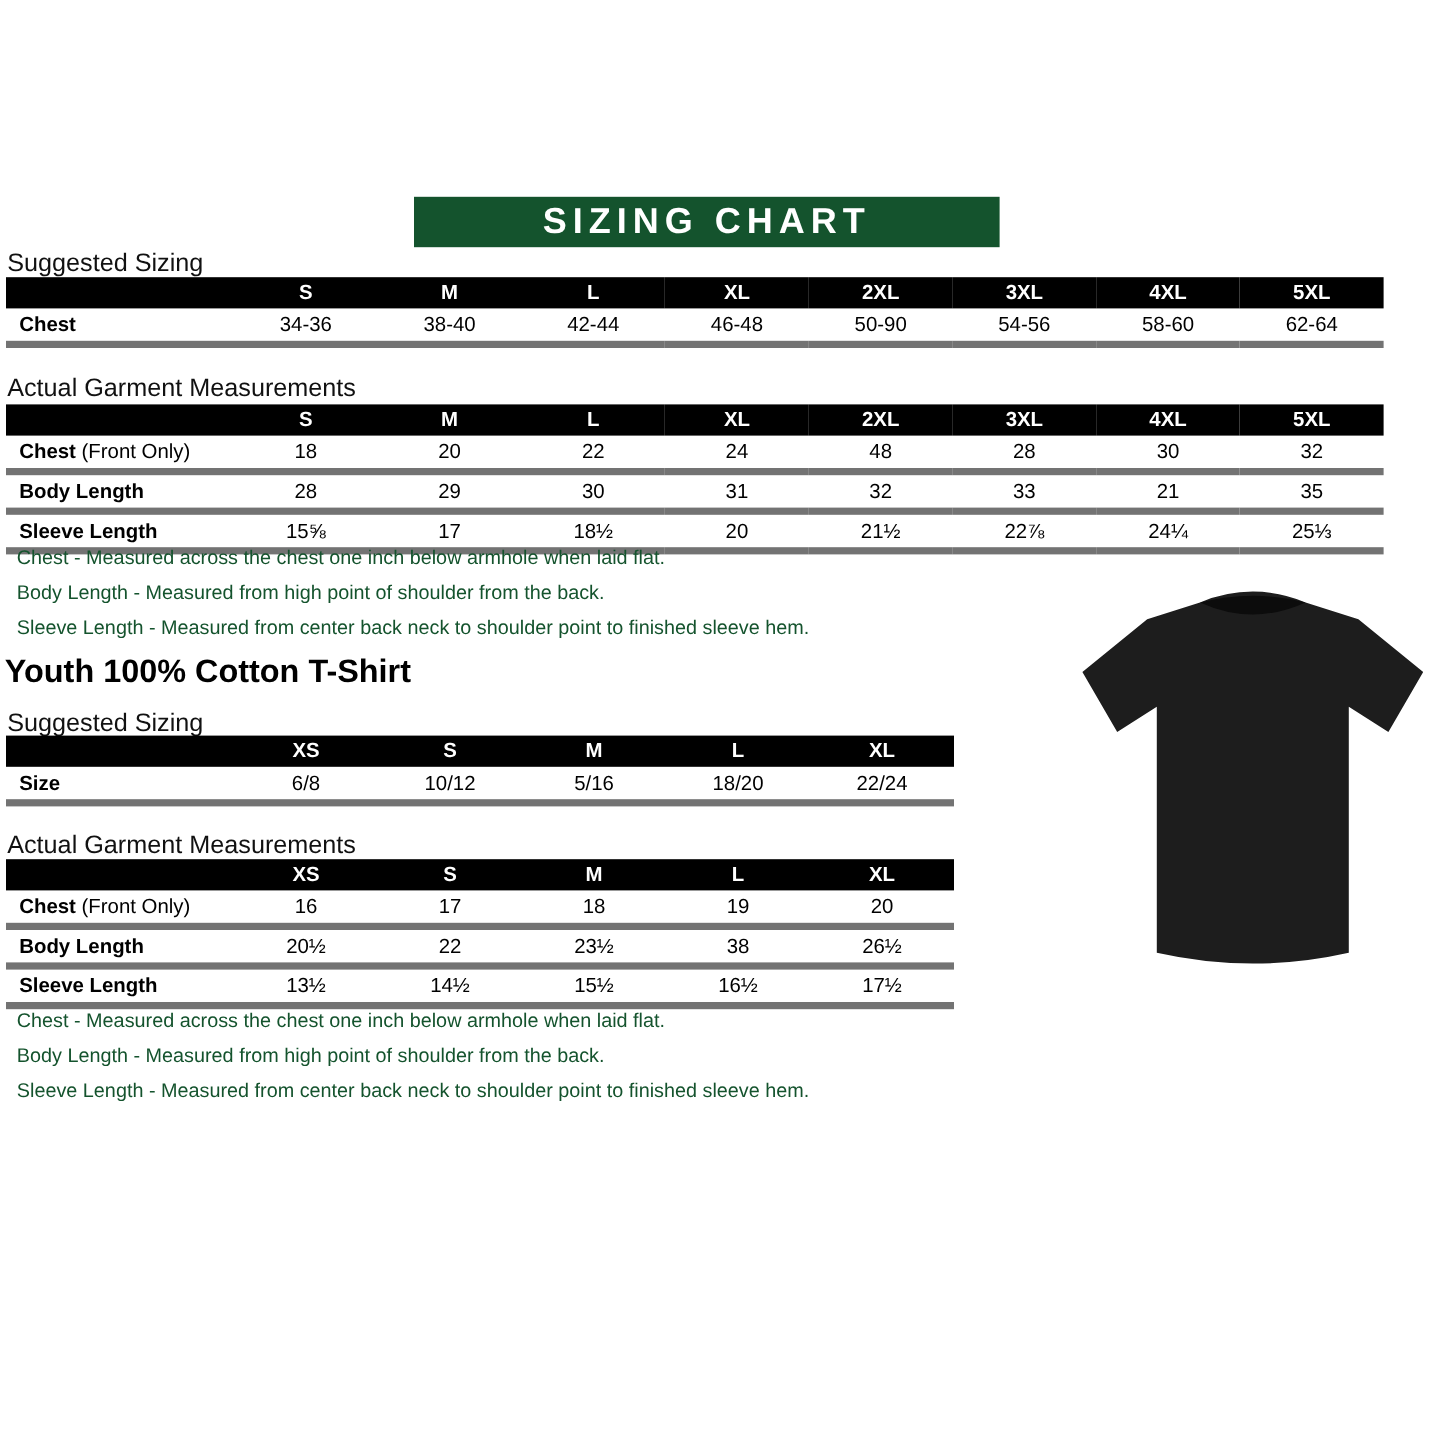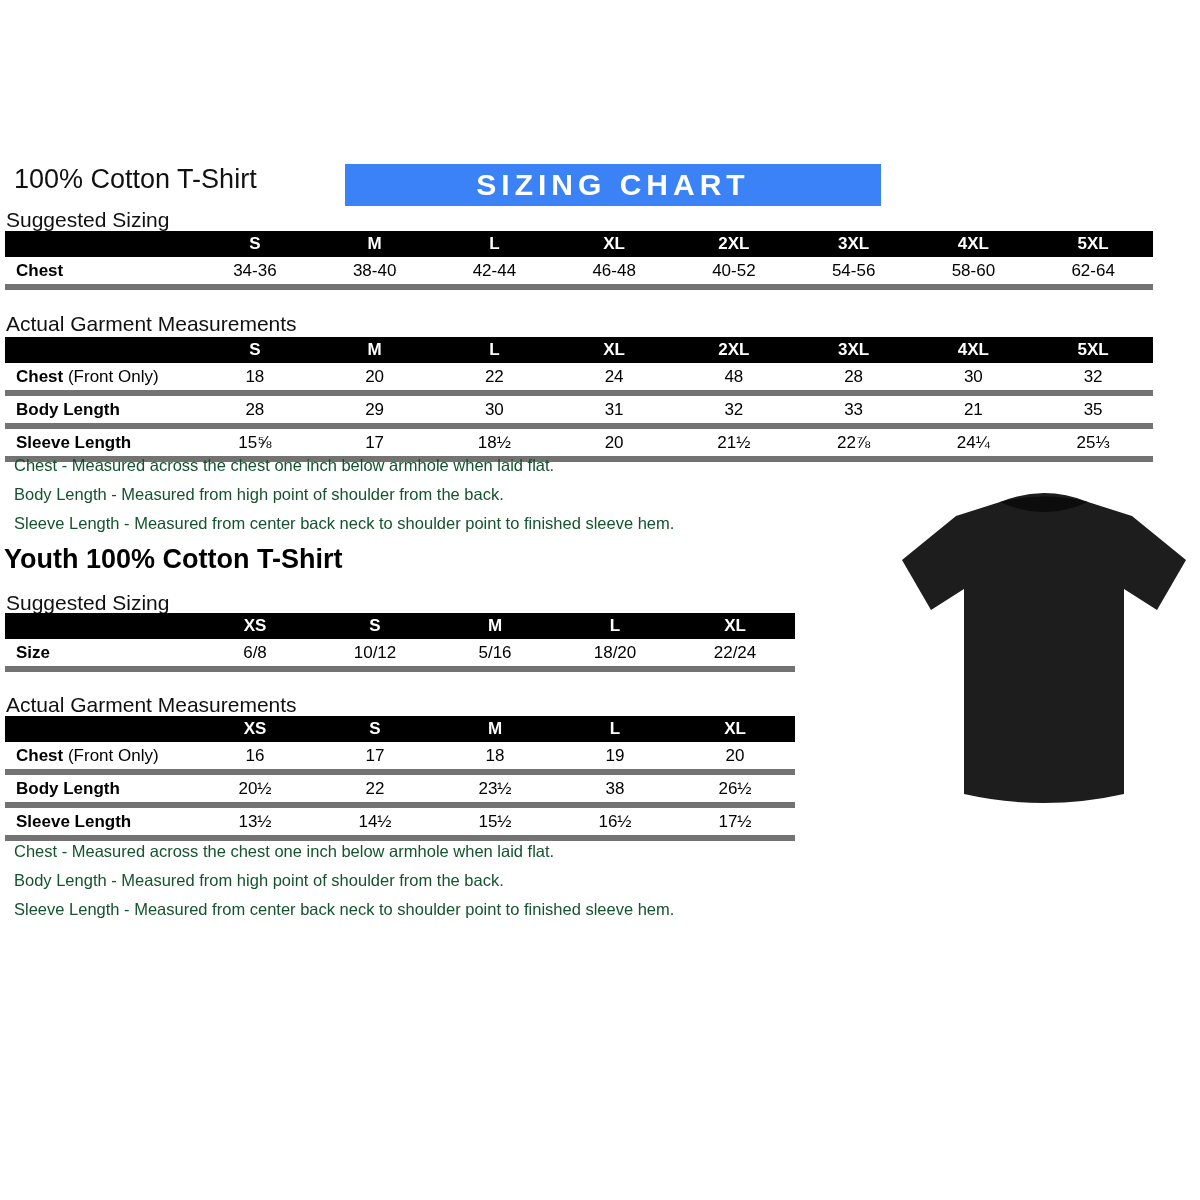--- a/index.html
+++ b/index.html
@@ -1,19 +1,19 @@
 <!DOCTYPE html>
 <html><head>
 <meta charset="utf-8">
 <style>
   html,body{margin:0;padding:0;background:#ffffff;font-family:"Liberation Sans",sans-serif;}
   .page{position:relative;width:1200px;height:1200px;background:#ffffff;overflow:hidden;color:#000;}
 
   h1.title{position:absolute;left:14px;top:164px;margin:0;font-size:27px;font-weight:400;color:#111;}
-  .banner{position:absolute;left:345px;top:164px;width:536px;height:42px;background:#3b82f6;
+  .banner{position:absolute;left:345px;top:164px;width:488px;height:42px;background:#14532d;
           display:flex;align-items:center;justify-content:center;}
   .banner span{color:#fff;font-size:30px;font-weight:bold;letter-spacing:5px;}
 
   .section-label{position:absolute;font-size:21px;color:#111;}
   .l1{left:6px;top:208px;}
   .l2{left:6px;top:312px;}
   .l3{left:6px;top:591px;}
   .l4{left:6px;top:693px;}
 
   .tbl{position:absolute;}
@@ -38,21 +38,20 @@
 
   h2.youth-title{position:absolute;left:4px;top:544px;margin:0;font-size:27px;font-weight:bold;color:#000;text-align:right;}
 
   .tshirt{position:absolute;left:898px;top:476px;width:292px;height:338px;}
 </style>
 </head>
 <body>
 
 <div class="page">
 
-  <h1 class="title">100% Cotton T-Shirt</h1>
 
   <div class="banner">
     <span>SIZING CHART</span>
   </div>
 
   <div class="section-label l1">Suggested Sizing</div>
   <div class="tbl t1">
       <table class="size-table">
         <colgroup>
           <col class="label-col">
@@ -78,21 +77,21 @@
             <th>5XL</th>
           </tr>
         </thead>
         <tbody>
           <tr>
             <td class="lblcell"><span>Chest</span></td>
             <td>34-36</td>
             <td>38-40</td>
             <td>42-44</td>
             <td>46-48</td>
-            <td>40-52</td>
+            <td>50-90</td>
             <td>54-56</td>
             <td>58-60</td>
             <td>62-64</td>
           </tr>
         </tbody>
       </table>
     </div>
 
   <div class="section-label l2">Actual Garment Measurements</div>
   <div class="tbl t2">

